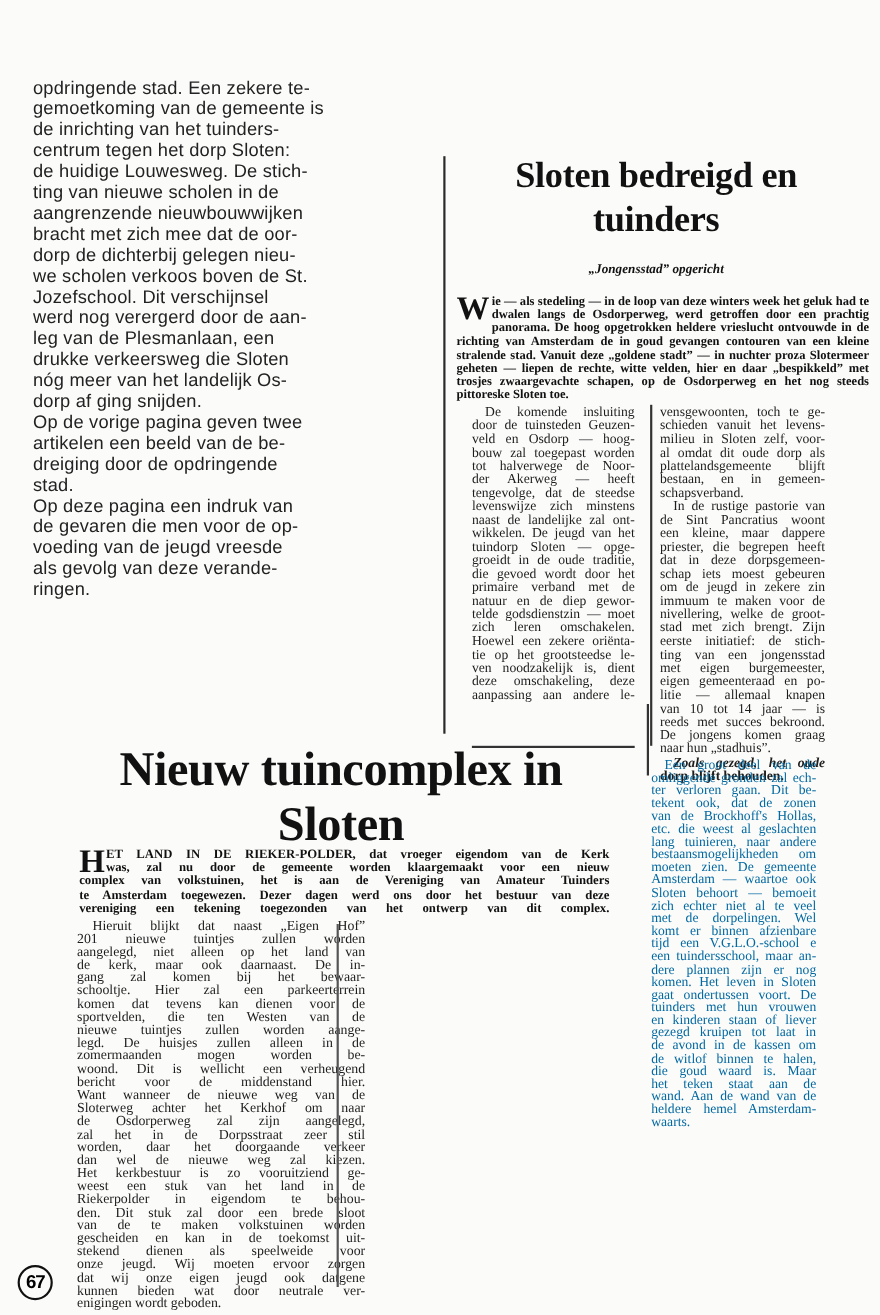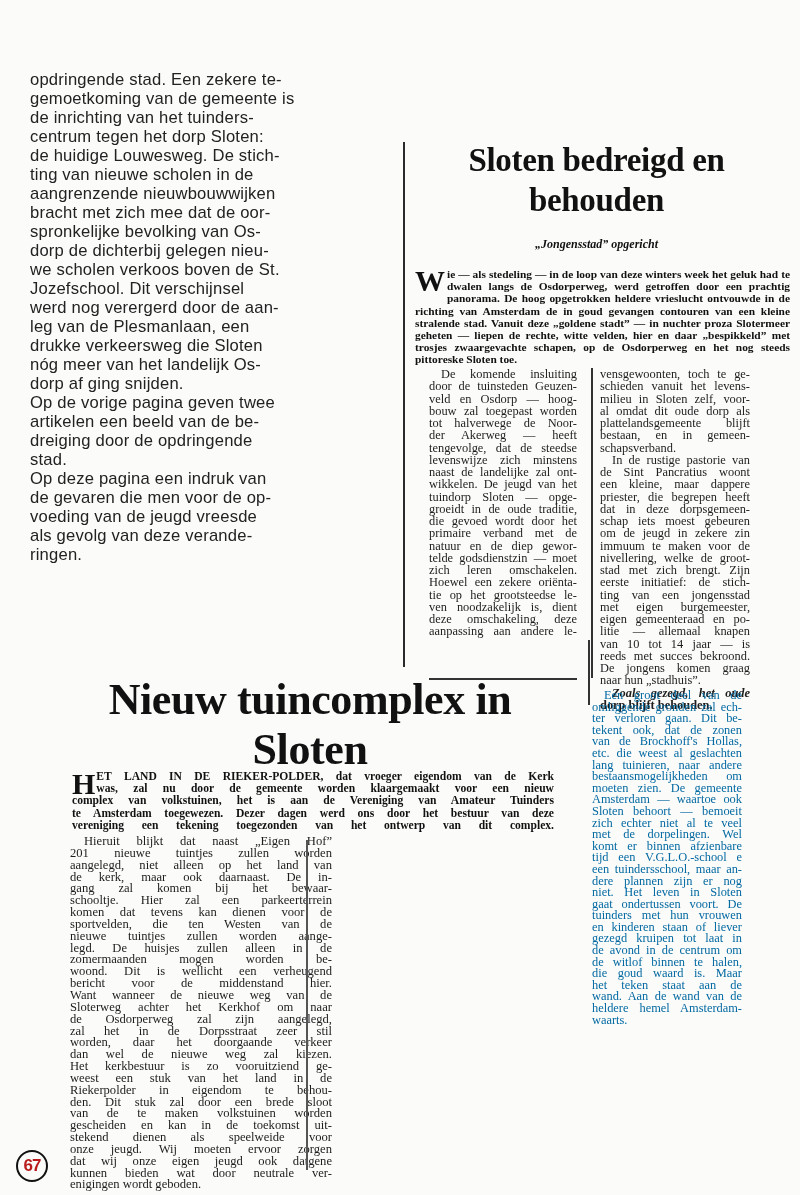--- a/index.html
+++ b/index.html
@@ -84,38 +84,37 @@
   }
   .art2-body .line { display: block; text-align: justify; text-align-last: justify; white-space: nowrap; }
   .art2-body .line.last { text-align-last: left; }
   .art2-body .indent { padding-left: 14px; }
   .art2-vrule { position: absolute; left: 306px; top: 840px; width: 1.5px; height: 330px; background: #555; }
 
   .page-number {
     position: absolute; left: 16px; top: 1150px; width: 32px; height: 32px; border: 2px solid #111;
     border-radius: 50%; display: flex; align-items: center; justify-content: center;
     font-family: "Liberation Sans", "DejaVu Sans", sans-serif; font-weight: bold; font-size: 17px;
-    color: #b91c1c; box-sizing: border-box; letter-spacing: -1px;
+    color: #000000; box-sizing: border-box; letter-spacing: -1px;
   }
 </style>
 </head>
 <body>
 
 <div class="page">
 
   <div class="intro" id="intro">
       <span class="line">opdringende stad. Een zekere te-</span>
       <span class="line">gemoetkoming van de gemeente is</span>
       <span class="line">de inrichting van het tuinders-</span>
       <span class="line">centrum tegen het dorp Sloten:</span>
       <span class="line">de huidige Louwesweg. De stich-</span>
       <span class="line">ting van nieuwe scholen in de</span>
       <span class="line">aangrenzende nieuwbouwwijken</span>
       <span class="line">bracht met zich mee dat de oor-</span>
-      <span class="line">spronkelijke bevolking van Os-</span>
       <span class="line">dorp de dichterbij gelegen nieu-</span>
       <span class="line">we scholen verkoos boven de St.</span>
       <span class="line">Jozefschool. Dit verschijnsel</span>
       <span class="line">werd nog verergerd door de aan-</span>
       <span class="line">leg van de Plesmanlaan, een</span>
       <span class="line">drukke verkeersweg die Sloten</span>
       <span class="line">nóg meer van het landelijk Os-</span>
       <span class="line">dorp af ging snijden.</span>
       <span class="line">Op de vorige pagina geven twee</span>
       <span class="line">artikelen een beeld van de be-</span>
@@ -125,21 +124,21 @@
       <span class="line">de gevaren die men voor de op-</span>
       <span class="line">voeding van de jeugd vreesde</span>
       <span class="line">als gevolg van deze verande-</span>
       <span class="line">ringen.</span>
     </div>
 
   <div class="art1">
     <div class="vrule"></div>
     <div class="art1-headline">
       <span>Sloten bedreigd en</span><br>
-      <span>behouden</span>
+      <span>tuinders</span>
     </div>
     <div class="art1-sub">„Jongensstad” opgericht</div>
     <div class="art1-lead">
       <span class="dropcap-w">W</span><span>ie — als stedeling — in de loop van deze winters week het geluk had te dwalen langs de Osdorperweg, werd getroffen door een prachtig panorama. De hoog opgetrokken heldere vrieslucht ontvouwde in de richting van Amsterdam de in goud gevangen contouren van een kleine stralende stad. Vanuit deze „goldene stadt” — in nuchter proza Slotermeer geheten — liepen de rechte, witte velden, hier en daar „bespikkeld” met trosjes zwaargevachte schapen, op de Osdorperweg en het nog steeds pittoreske Sloten toe.</span>
     </div>
     <div class="art1-col c1" id="a1c1">
         <span class="line indent">De komende insluiting</span>
         <span class="line">door de tuinsteden Geuzen-</span>
         <span class="line">veld en Osdorp — hoog-</span>
         <span class="line">bouw zal toegepast worden</span>
@@ -208,26 +207,26 @@
       <span class="line">bestaansmogelijkheden om</span>
       <span class="line">moeten zien. De gemeente</span>
       <span class="line">Amsterdam — waartoe ook</span>
       <span class="line">Sloten behoort — bemoeit</span>
       <span class="line">zich echter niet al te veel</span>
       <span class="line">met de dorpelingen. Wel</span>
       <span class="line">komt er binnen afzienbare</span>
       <span class="line">tijd een V.G.L.O.-school e</span>
       <span class="line">een tuindersschool, maar an-</span>
       <span class="line">dere plannen zijn er nog</span>
-      <span class="line">niet. Het leven in Sloten</span>
+      <span class="line">komen. Het leven in Sloten</span>
       <span class="line">gaat ondertussen voort. De</span>
       <span class="line">tuinders met hun vrouwen</span>
       <span class="line">en kinderen staan of liever</span>
       <span class="line">gezegd kruipen tot laat in</span>
-      <span class="line">de avond in de centrum om</span>
+      <span class="line">de avond in de kassen om</span>
       <span class="line">de witlof binnen te halen,</span>
       <span class="line">die goud waard is. Maar</span>
       <span class="line">het teken staat aan de</span>
       <span class="line">wand. Aan de wand van de</span>
       <span class="line">heldere hemel Amsterdam-</span>
       <span class="line last">waarts.</span>
     </div>
 
   <div class="art2-headline">
     <span>Nieuw tuincomplex in</span><br>

